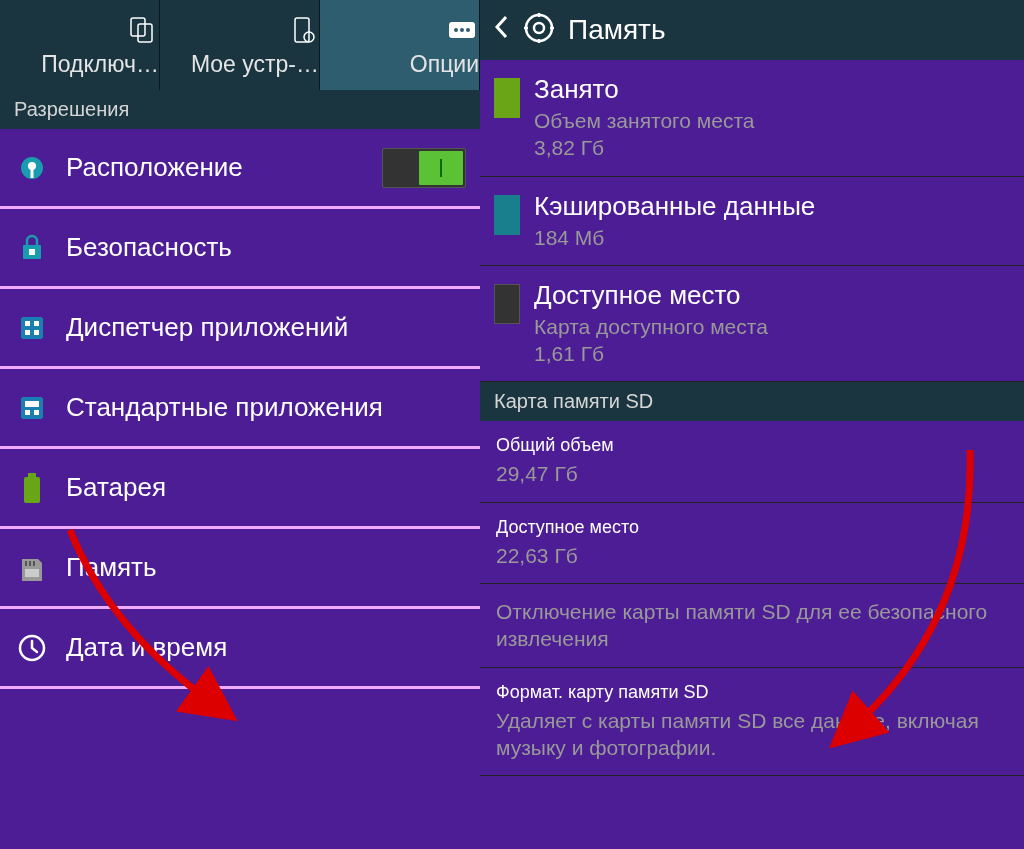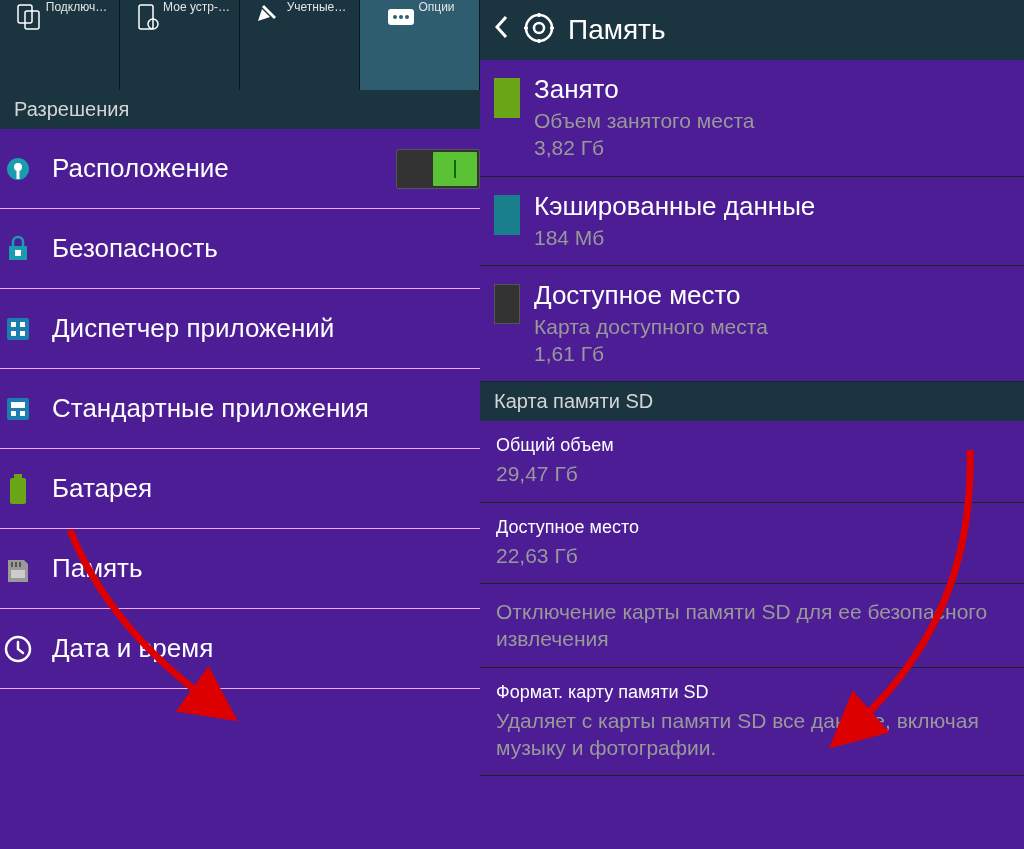--- a/index.html
+++ b/index.html
@@ -16,25 +16,25 @@
     
     
     .tabs {
       display: flex;
       height: 90px;
       background: #1a3540;
     }
     .tab {
       flex: 1;
       display: flex;
-      flex-direction: row;
-      align-items: flex-start;
+      flex-direction: column;
+      align-items: flex-end;
       justify-content: center;
       color: #e5e5e5;
-      font-size: 12px;
+      font-size: 23px;
       border-right: 1px solid #0a1820;
       cursor: pointer;
     }
     .tab.active {
       background: #2d5d6e;
     }
     .tab-icon {
       width: 34px; height: 34px;
       margin-bottom: 4px;
       display: flex;
@@ -47,22 +47,22 @@
       background: #1a3540;
       color: #d5d5d5;
       padding: 8px 14px;
       font-size: 20px;
     }
     
     
     .setting-item {
       display: flex;
       align-items: center;
-      padding: 18px 0;
-      border-bottom: 1px solid #f0abfc;
+      padding: 18px 14px;
+      border-bottom: 3px solid #f0abfc;
       cursor: pointer;
       min-height: 80px;
     }
     .setting-icon {
       width: 36px; height: 36px;
       margin-right: 16px;
       display: flex;
       align-items: center;
       justify-content: center;
     }
@@ -184,28 +184,20 @@
       <span>Подключ…</span>
     </div>
     <div class="tab">
       <div class="tab-icon">
         <svg width="30" height="30" viewBox="0 0 30 30">
             <rect x="8" y="3" width="14" height="24" rx="2" fill="none" stroke="#fff" stroke-width="1.5"></rect>
             <circle cx="22" cy="22" r="5" fill="none" stroke="#fff" stroke-width="1.5"></circle>
           </svg>
       </div>
       <span>Мое устр-…</span>
-    </div>
-    <div class="tab">
-      <div class="tab-icon">
-        <svg width="32" height="32" viewBox="0 0 32 32">
-            <path d="M10 4 L22 16 L20 18 L8 6 Z M8 8 L4 20 L16 16 Z" fill="#fff"></path>
-          </svg>
-      </div>
-      <span>Учетные…</span>
     </div>
     <div class="tab active">
       <div class="tab-icon">
         <svg width="30" height="20" viewBox="0 0 30 20">
             <rect x="2" y="2" width="26" height="16" rx="3" fill="#fff"></rect>
             <circle cx="9" cy="10" r="2" fill="#2d5d6e"></circle>
             <circle cx="15" cy="10" r="2" fill="#2d5d6e"></circle>
             <circle cx="21" cy="10" r="2" fill="#2d5d6e"></circle>
           </svg>
       </div>

